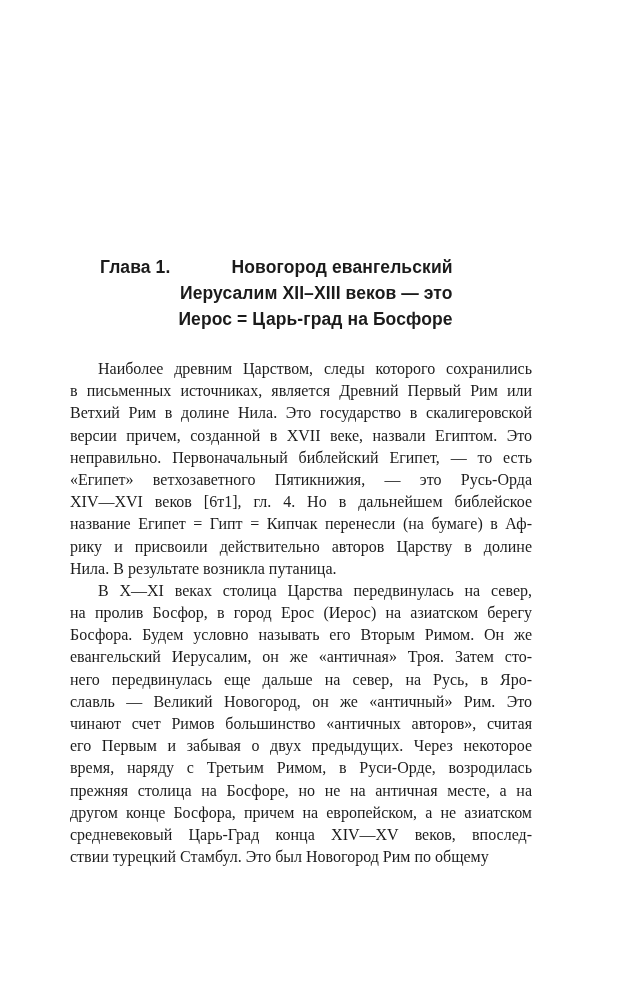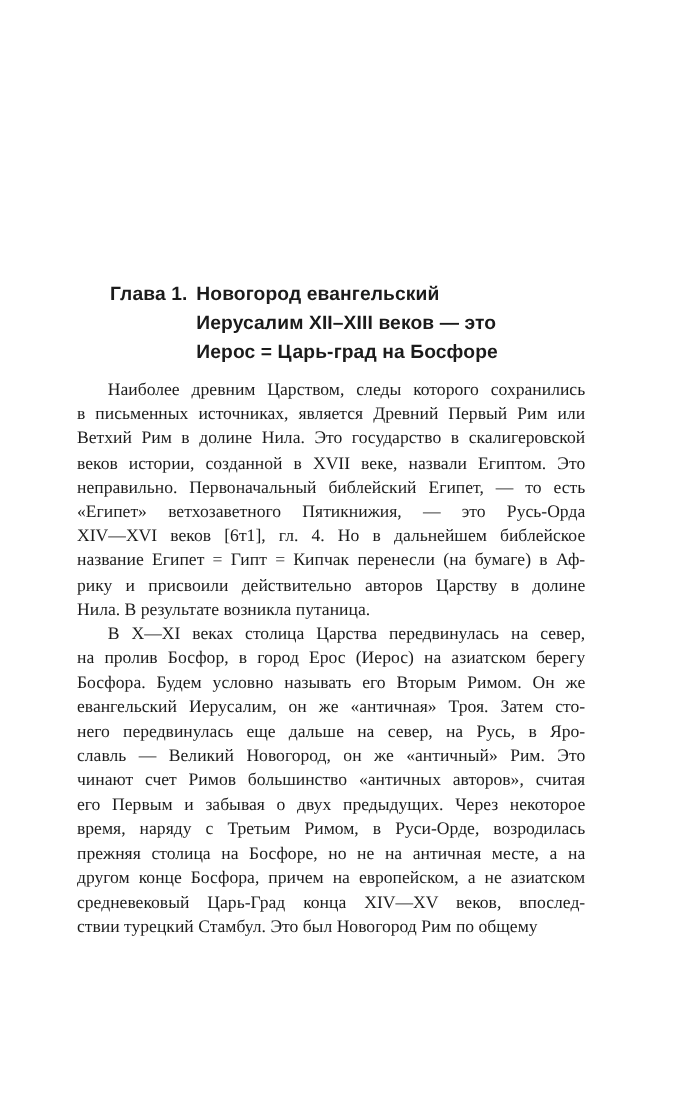--- a/index.html
+++ b/index.html
@@ -22,30 +22,31 @@
   }
   .heading {
     display: flex;
     margin-left: 30px;
     font-family: "Liberation Sans", sans-serif;
     font-weight: bold;
     font-size: 17.5px;
     line-height: 26px;
     color: #1b1b1b;
     letter-spacing: 0.1px;
+    text-align: right;
   }
   .heading-label {
     margin-right: 8px;
     white-space: nowrap;
   }
   .heading-line {
     white-space: nowrap;
   }
   .body-text {
-    margin-top: 12px;
+    margin-top: 26px;
     font-family: "Liberation Serif", serif;
     font-size: 16px;
     line-height: 22.2px;
     color: #1c1c1c;
   }
   .paragraph {
     margin: 0;
   }
   .line {
     text-align: justify;
@@ -71,21 +72,21 @@
           <div class="heading-line">Новогород евангельский</div>
           <div class="heading-line">Иерусалим XII–XIII веков — это</div>
           <div class="heading-line">Иерос = Царь-град на Босфоре</div>
         </div>
     </div>
     <div class="body-text">
         <div class="paragraph">
           <div class="line indent">Наиболее древним Царством, следы которого сохранились</div>
           <div class="line">в письменных источниках, является Древний Первый Рим или</div>
           <div class="line">Ветхий Рим в долине Нила. Это государство в скалигеровской</div>
-          <div class="line">веков истории, созданной в XVII веке, назвали Египтом. Это</div>
+          <div class="line">версии причем, созданной в XVII веке, назвали Египтом. Это</div>
           <div class="line">неправильно. Первоначальный библейский Египет, — то есть</div>
           <div class="line">«Египет» ветхозаветного Пятикнижия, — это Русь-Орда</div>
           <div class="line">XIV—XVI веков [6т1], гл. 4. Но в дальнейшем библейское</div>
           <div class="line">название Египет = Гипт = Кипчак перенесли (на бумаге) в Аф-</div>
           <div class="line">рику и присвоили действительно авторов Царству в долине</div>
           <div class="line last">Нила. В результате возникла путаница.</div>
         </div>
         <div class="paragraph">
           <div class="line indent">В X—XI веках столица Царства передвинулась на север,</div>
           <div class="line">на пролив Босфор, в город Ерос (Иерос) на азиатском берегу</div>

